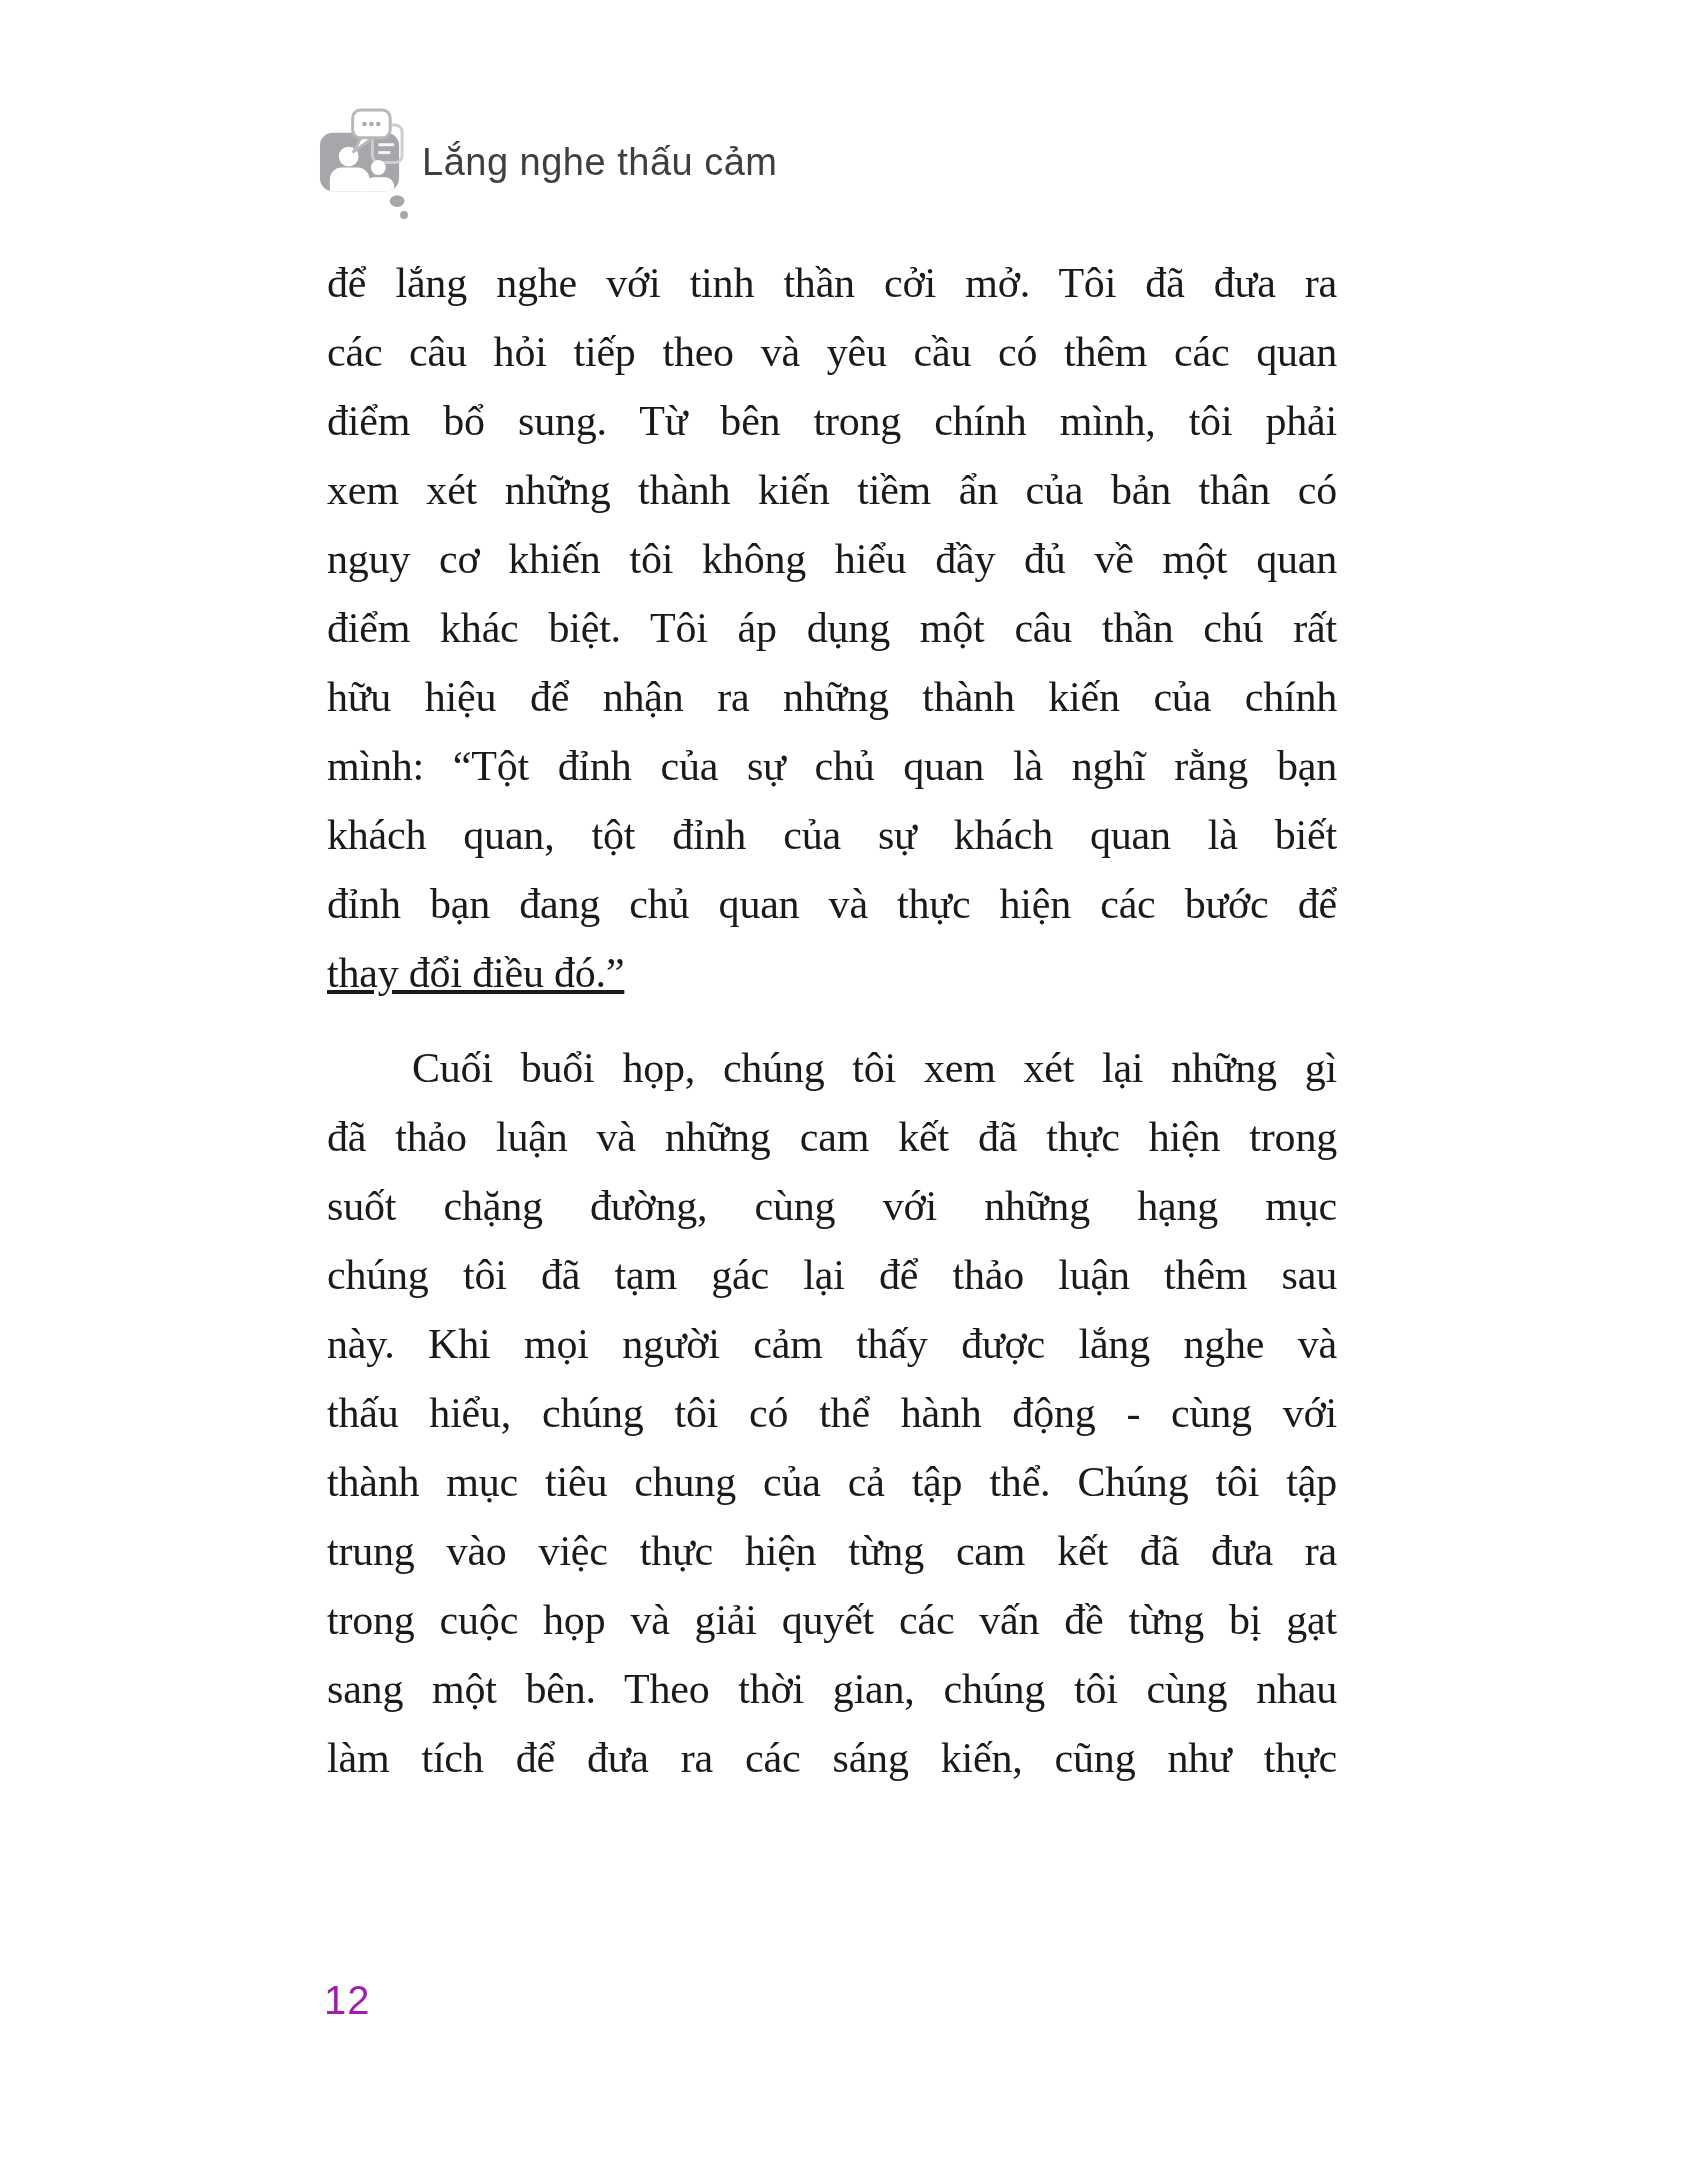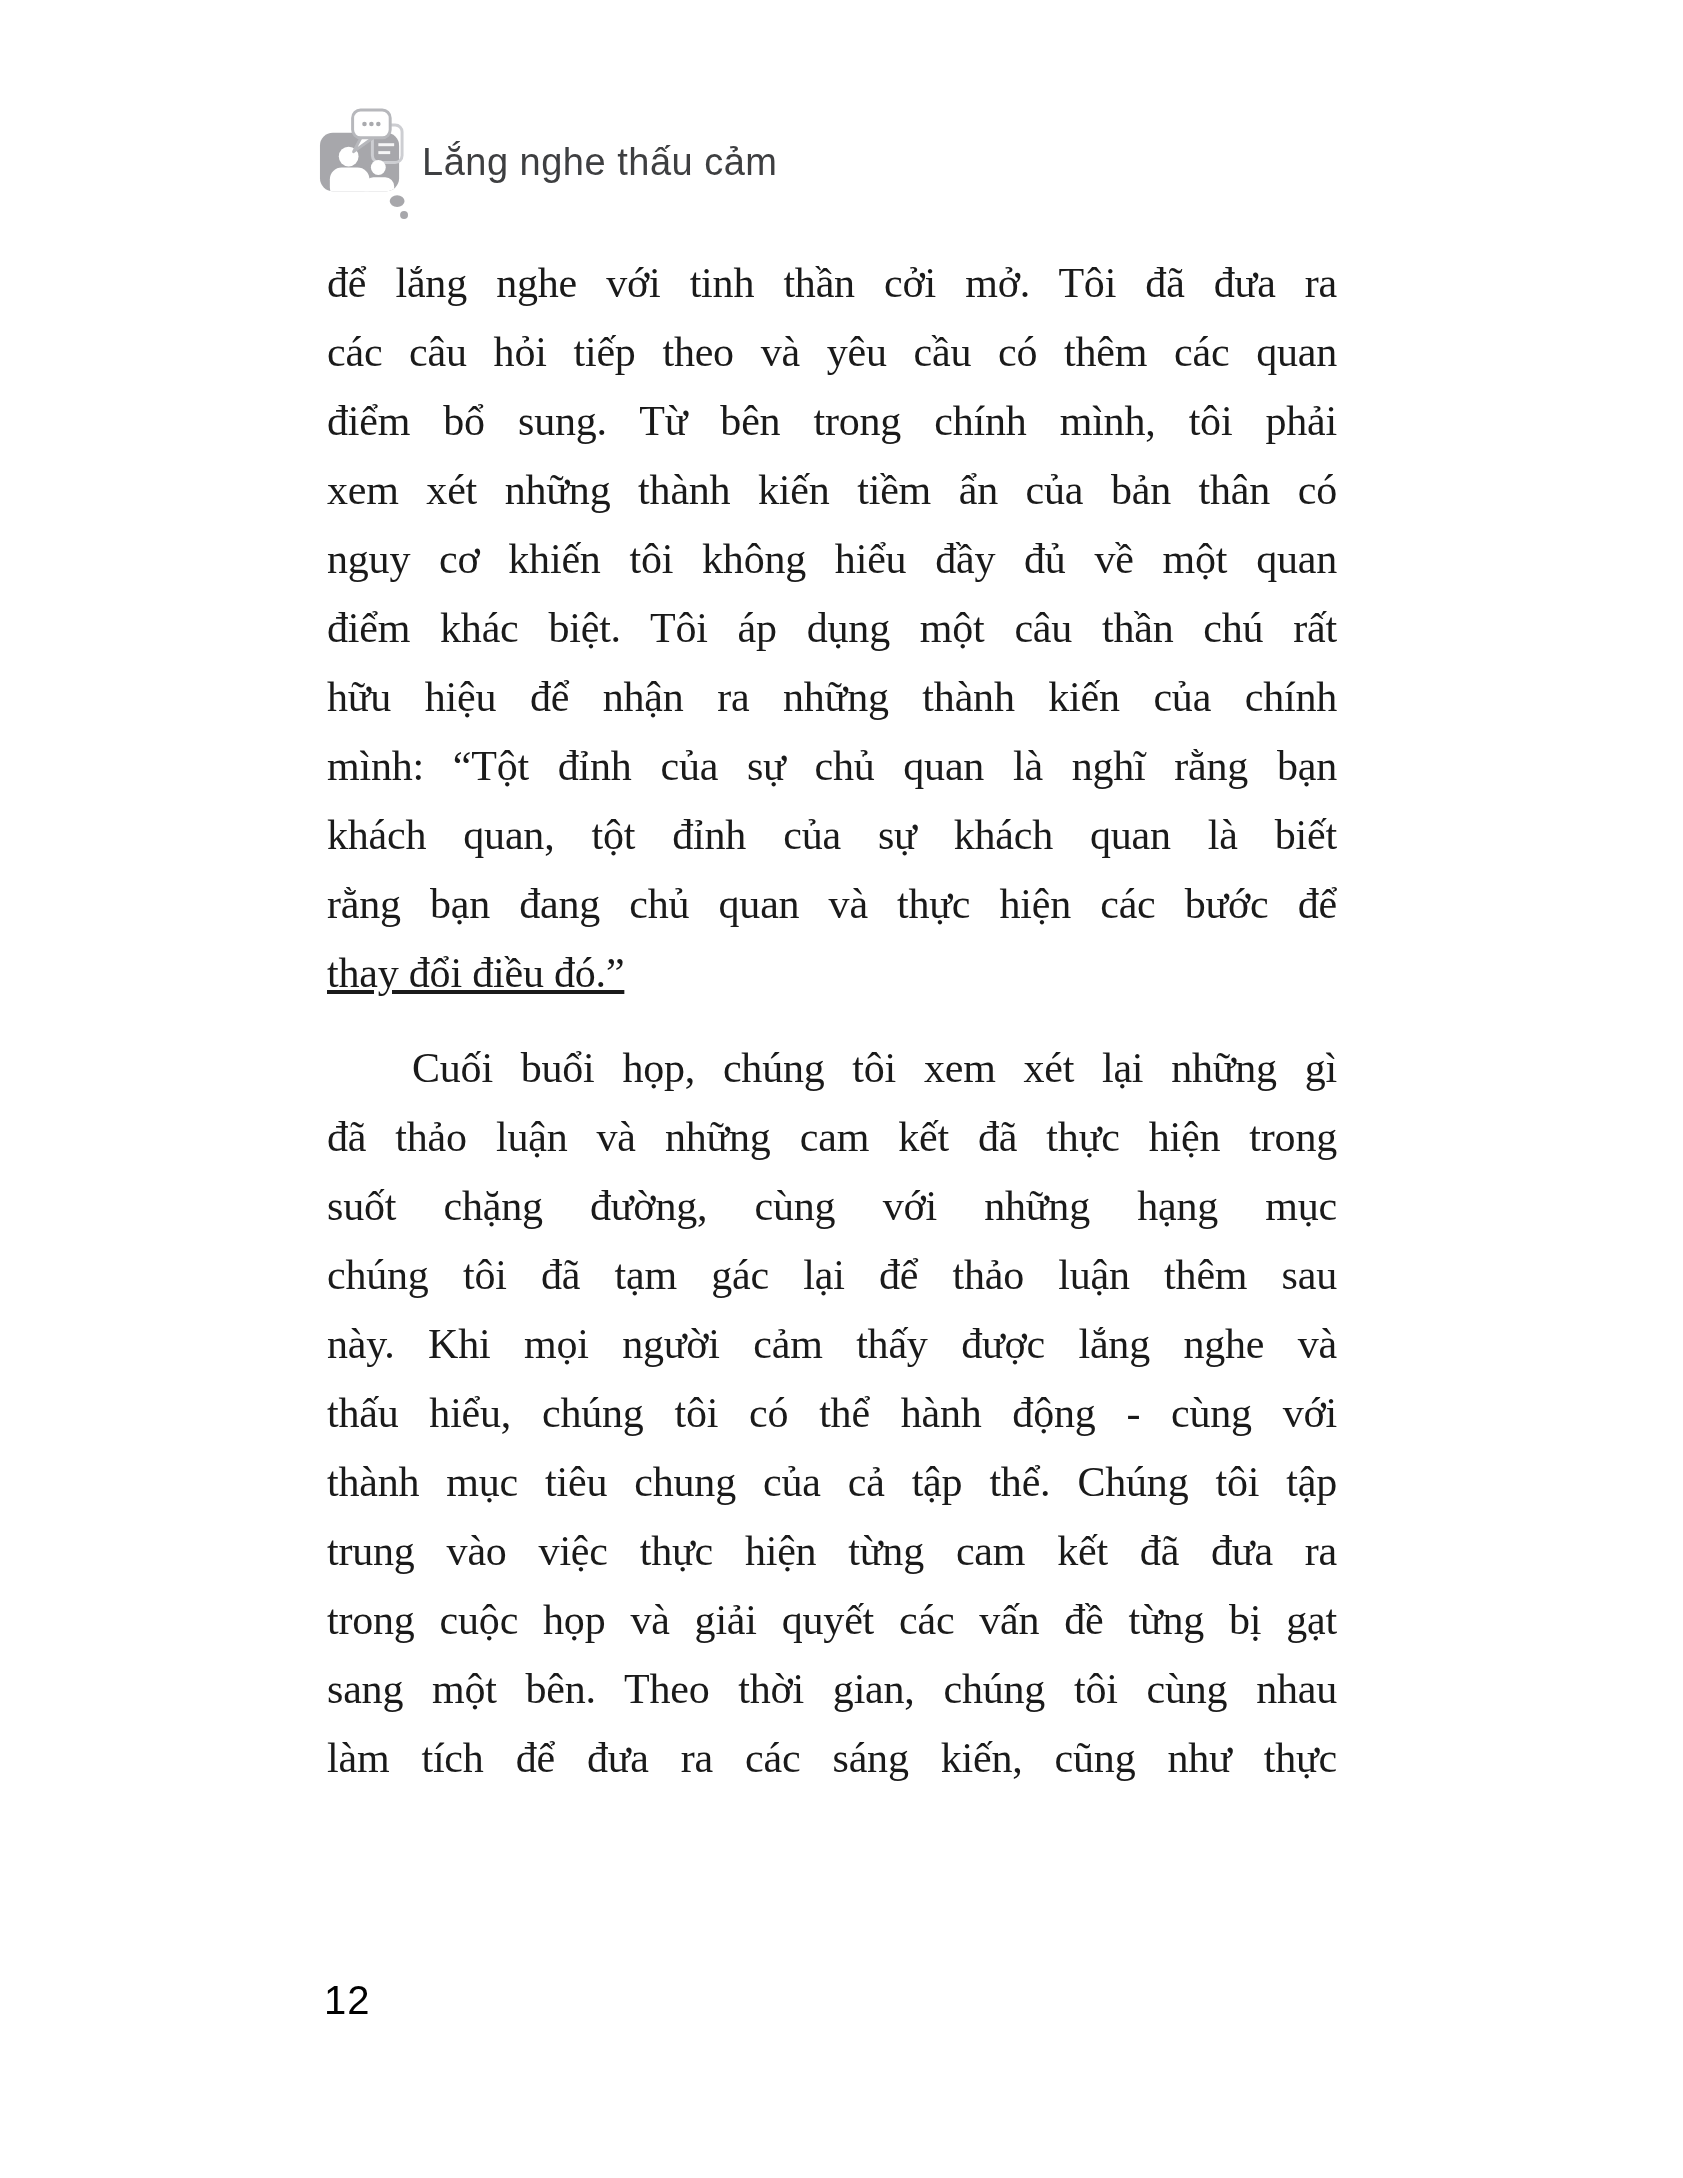--- a/index.html
+++ b/index.html
@@ -30,21 +30,21 @@
     text-align:justify;
     text-align-last:justify;
     height:69px;
     overflow:visible;
   }
   .line.pend { text-align-last:left;text-decoration:underline; }
   .line.indent { text-indent:85px; }
   .pageno {
     position:absolute; left:324px; top:1978px;
     font-family:"Liberation Sans","DejaVu Sans",sans-serif;
-    font-size:40px; color:#000000; letter-spacing:1px;
+    font-size:40px; color:#a21caf; letter-spacing:1px;
   }
 </style>
 </head>
 <body>
 
 <div class="page">
 
   <div class="header">
     <svg class="logo" viewBox="0 0 92 118" xmlns="http://www.w3.org/2000/svg">
       <defs>
@@ -82,21 +82,21 @@
     <div class="para first">
       <div class="line">để lắng nghe với tinh thần cởi mở. Tôi đã đưa ra</div>
       <div class="line">các câu hỏi tiếp theo và yêu cầu có thêm các quan</div>
       <div class="line">điểm bổ sung. Từ bên trong chính mình, tôi phải</div>
       <div class="line">xem xét những thành kiến tiềm ẩn của bản thân có</div>
       <div class="line">nguy cơ khiến tôi không hiểu đầy đủ về một quan</div>
       <div class="line">điểm khác biệt. Tôi áp dụng một câu thần chú rất</div>
       <div class="line">hữu hiệu để nhận ra những thành kiến của chính</div>
       <div class="line">mình: “Tột đỉnh của sự chủ quan là nghĩ rằng bạn</div>
       <div class="line">khách quan, tột đỉnh của sự khách quan là biết</div>
-      <div class="line">rằng bạn đang chủ quan và thực hiện các bước để</div>
+      <div class="line">đỉnh bạn đang chủ quan và thực hiện các bước để</div>
       <div class="line pend">thay đổi điều đó.”</div>
     </div>
     <div class="para second">
       <div class="line indent">Cuối buổi họp, chúng tôi xem xét lại những gì</div>
       <div class="line">đã thảo luận và những cam kết đã thực hiện trong</div>
       <div class="line">suốt chặng đường, cùng với những hạng mục</div>
       <div class="line">chúng tôi đã tạm gác lại để thảo luận thêm sau</div>
       <div class="line">này. Khi mọi người cảm thấy được lắng nghe và</div>
       <div class="line">thấu hiểu, chúng tôi có thể hành động - cùng với</div>
       <div class="line">thành mục tiêu chung của cả tập thể. Chúng tôi tập</div>

